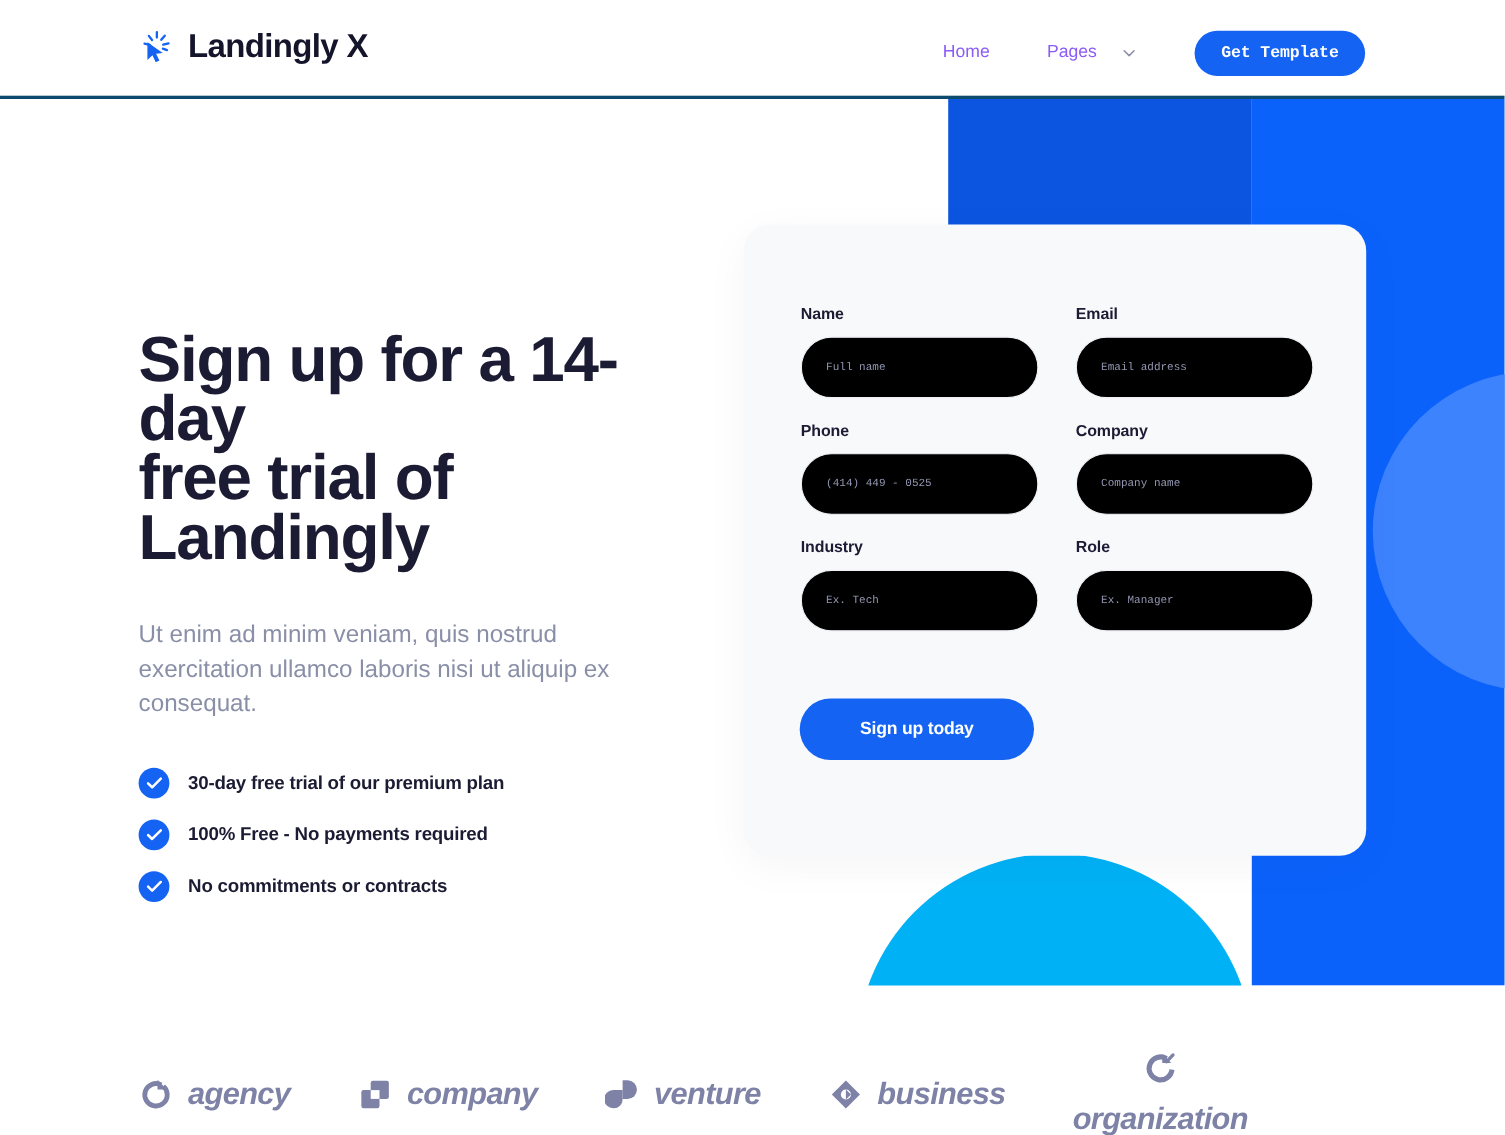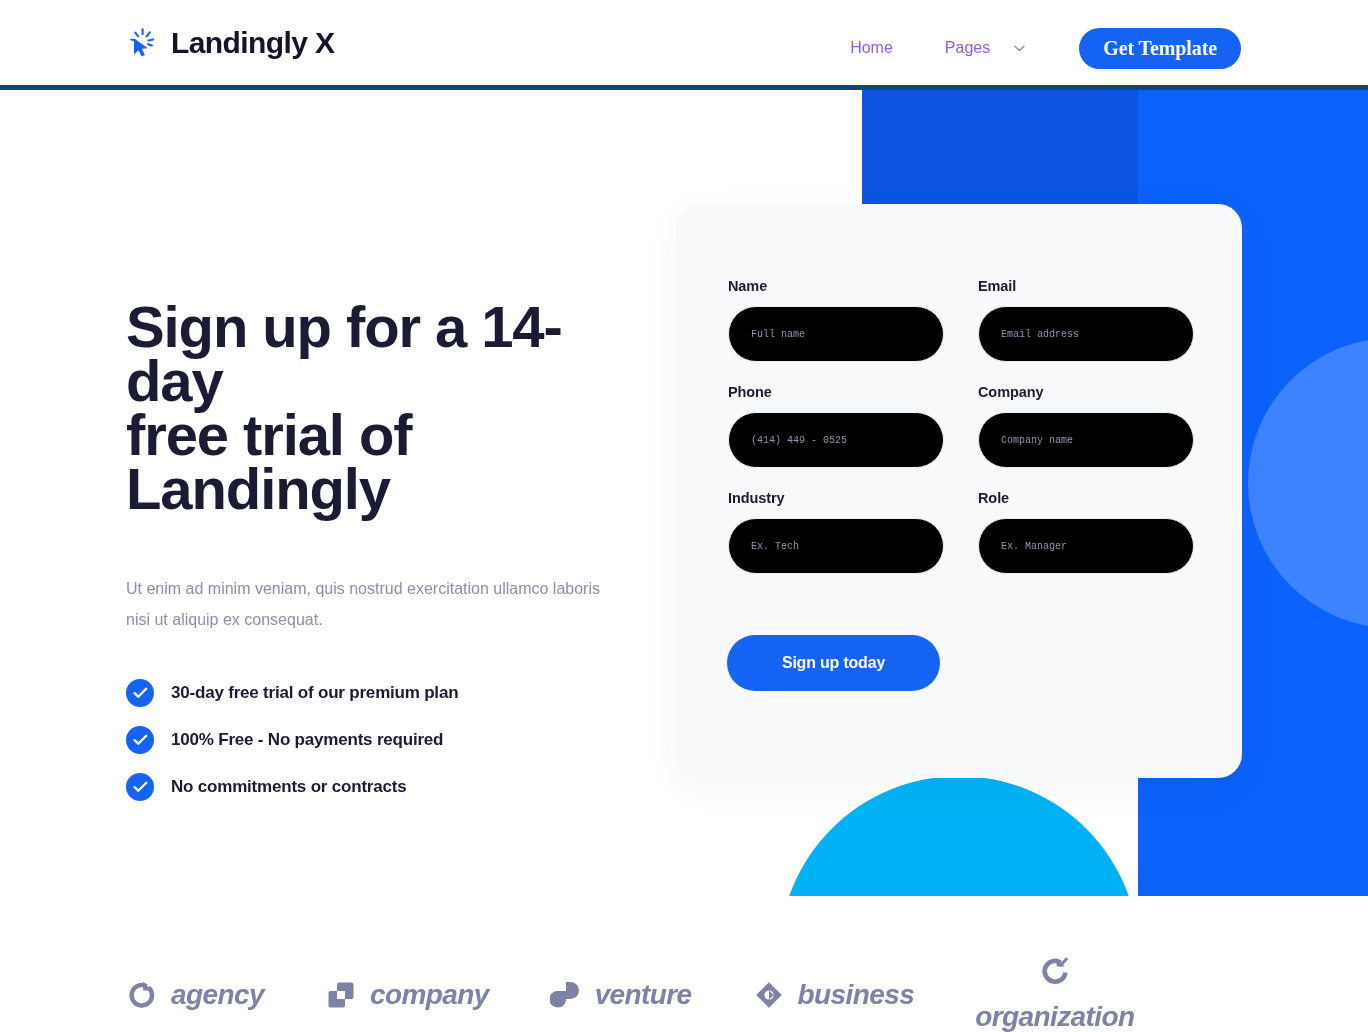--- a/index.html
+++ b/index.html
@@ -20,21 +20,21 @@
     background: #ffffff;
     overflow: hidden;
   }
 
   
   .header {
     position: absolute;
     top: 0; left: 0;
     width: 1368px;
     height: 90px;
-    border-bottom: 5px solid #0c4a6e;
+    border-bottom: 3px solid #0c4a6e;
     background: #ffffff;
     z-index: 40;
   }
 
   .logo {
     position: absolute;
     left: 126px;
     top: 26px;
     display: flex;
     align-items: center;
@@ -74,29 +74,29 @@
     gap: 24px;
   }
   .caret {
     width: 11px; height: 7px;
     display: block;
   }
   .btn-template {
     margin-left: 28px;
     background: #1463f3;
     color: #ffffff;
-    font-size: 20px;
+    font-size: 15px;
     font-weight: 700;
     border: none;
     border-radius: 22px;
     height: 41px;
     padding: 0 24px;
     cursor: pointer;
     letter-spacing: -0.1px;
-    font-family: Liberation Serif, serif;
+    font-family: Liberation Mono, monospace;
     white-space: nowrap;
   }
 
   
   .shapes {
     position: absolute;
     top: 90px; left: 0;
     width: 1368px;
     height: 806px;
     overflow: hidden;
@@ -150,22 +150,22 @@
     z-index: 20;
   }
   .hero-title {
     font-size: 58px;
     line-height: 54px;
     font-weight: 700;
     color: #1b1b33;
     letter-spacing: -1.1px;
   }
   .hero-sub {
-    margin-top: 57px;
-    font-size: 16px;
+    margin-top: 45px;
+    font-size: 22px;
     line-height: 31px;
     color: #8a8fa8;
     max-width: 480px;
   }
   .features {
     margin-top: 44px;
     display: flex;
     flex-direction: column;
     gap: 19px;
   }

